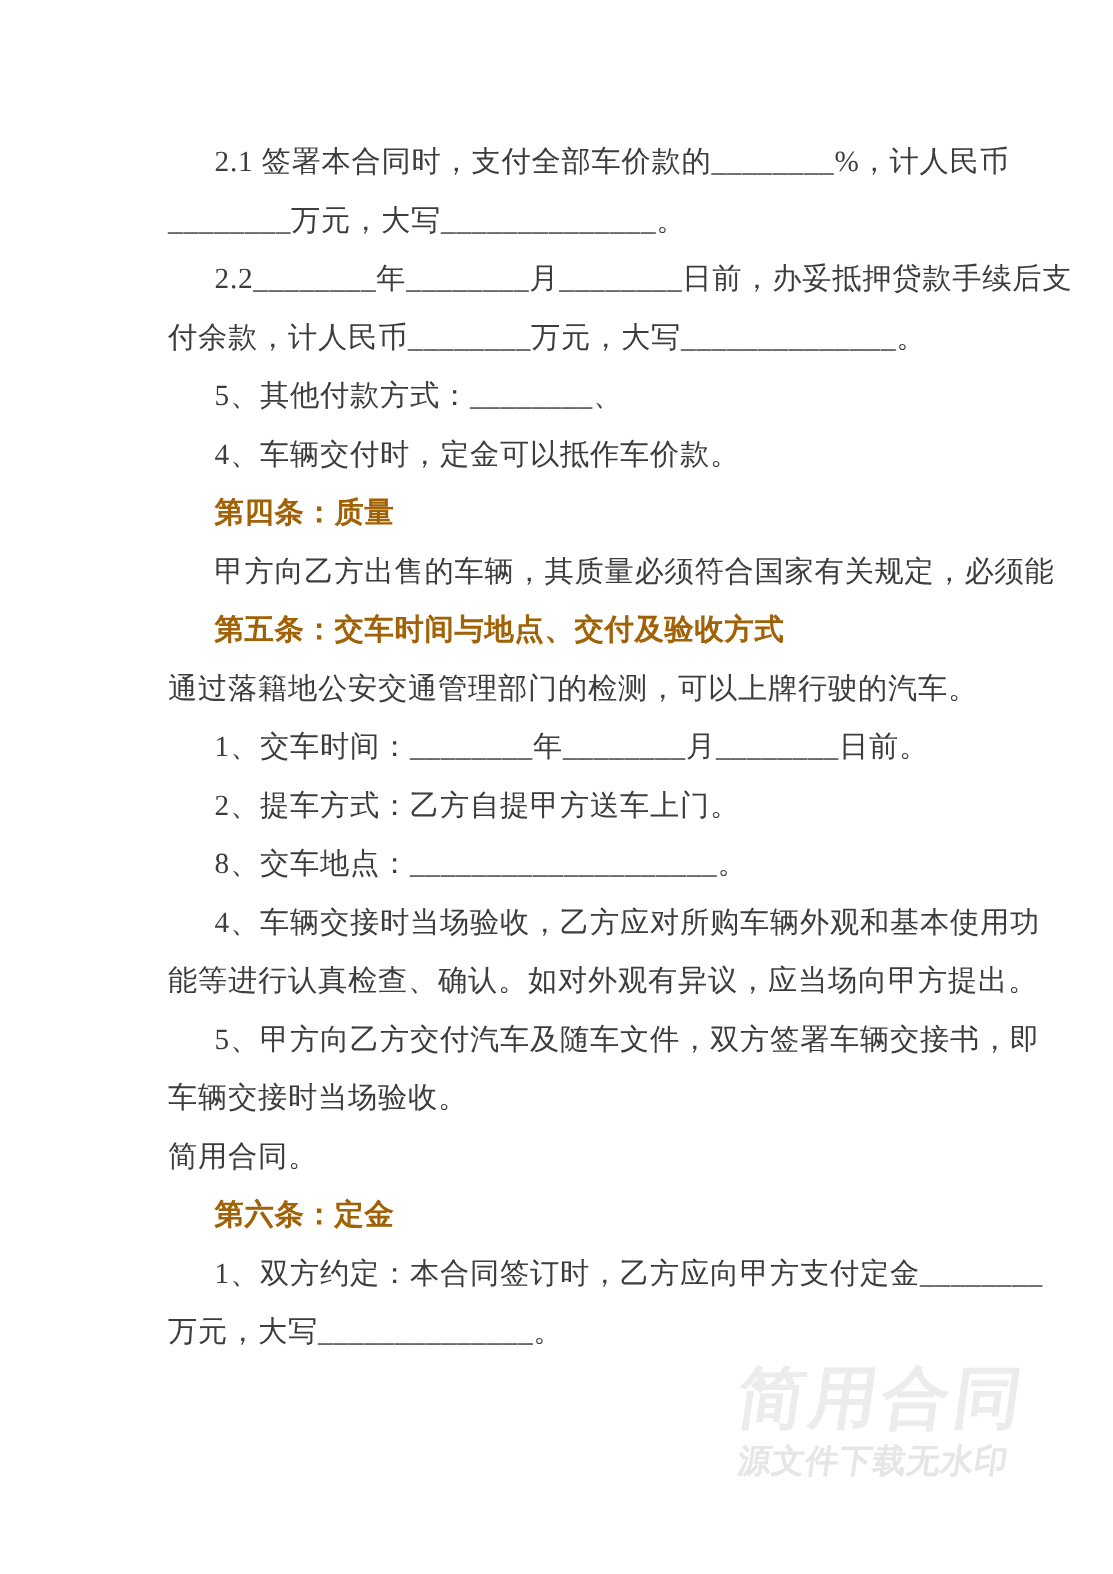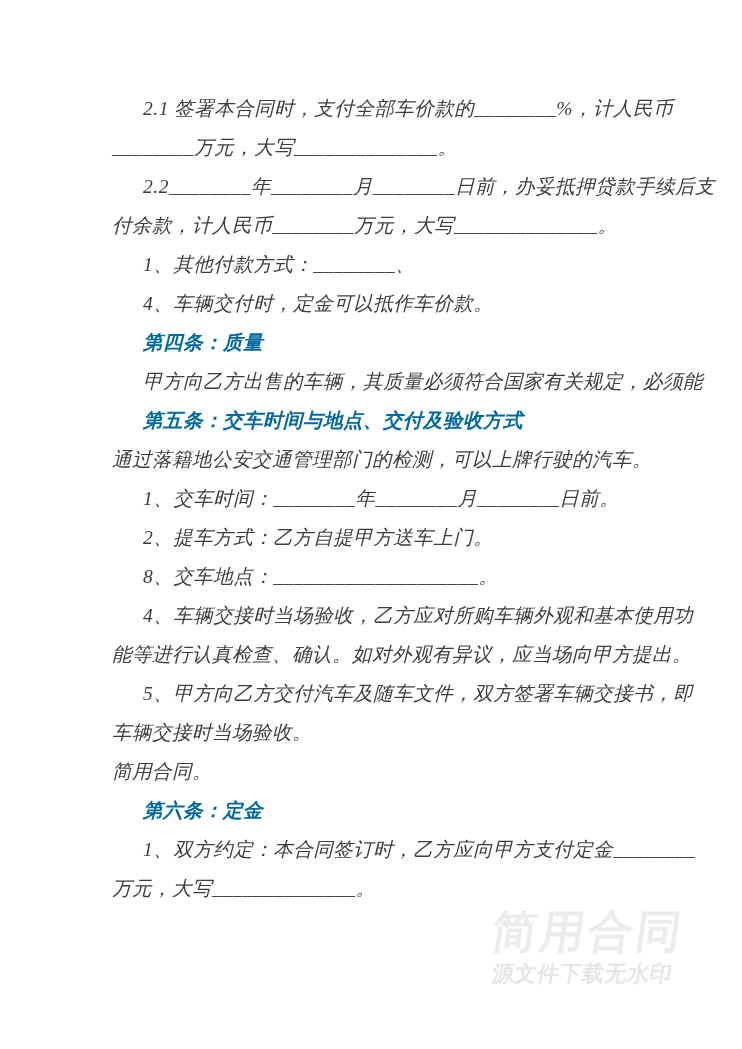--- a/index.html
+++ b/index.html
@@ -21,28 +21,27 @@
     left: 112px;
     width: 522px;
     color: #3d3d3d;
     font-size: 19.5px;
     line-height: 39px;
     letter-spacing: 0.5px;
   }
   .line {
     white-space: nowrap;
     height: 39px;
-    font-style: italic;
   }
   .line.indent {
     text-indent: 31px;
   }
   .line.heading {
     font-weight: bold;
-    color: #0369a1;
+    color: #a16207;
   }
   .watermark {
     position: absolute;
     right: 56px;
     top: 908px;
     width: 200px;
     text-align: center;
     transform: skewX(-8deg);
     font-family: "Liberation Sans", "DejaVu Sans", sans-serif;
     pointer-events: none;
@@ -67,21 +66,21 @@
 <body>
 
 <div class="page">
 
   <div class="doc-body">
 
   <div class="line indent">2.1 签署本合同时，支付全部车价款的________%，计人民币</div>
       <div class="line">________万元，大写______________。</div>
       <div class="line indent">2.2________年________月________日前，办妥抵押贷款手续后支</div>
       <div class="line">付余款，计人民币________万元，大写______________。</div>
-      <div class="line indent">1、其他付款方式：________、</div>
+      <div class="line indent">5、其他付款方式：________、</div>
       <div class="line indent">4、车辆交付时，定金可以抵作车价款。</div>
       <div class="line indent heading">第四条：质量</div>
       <div class="line indent">甲方向乙方出售的车辆，其质量必须符合国家有关规定，必须能</div>
       <div class="line indent heading">第五条：交车时间与地点、交付及验收方式</div>
       <div class="line">通过落籍地公安交通管理部门的检测，可以上牌行驶的汽车。</div>
       <div class="line indent">1、交车时间：________年________月________日前。</div>
       <div class="line indent">2、提车方式：乙方自提甲方送车上门。</div>
       <div class="line indent">8、交车地点：____________________。</div>
       <div class="line indent">4、车辆交接时当场验收，乙方应对所购车辆外观和基本使用功</div>
       <div class="line">能等进行认真检查、确认。如对外观有异议，应当场向甲方提出。</div>

